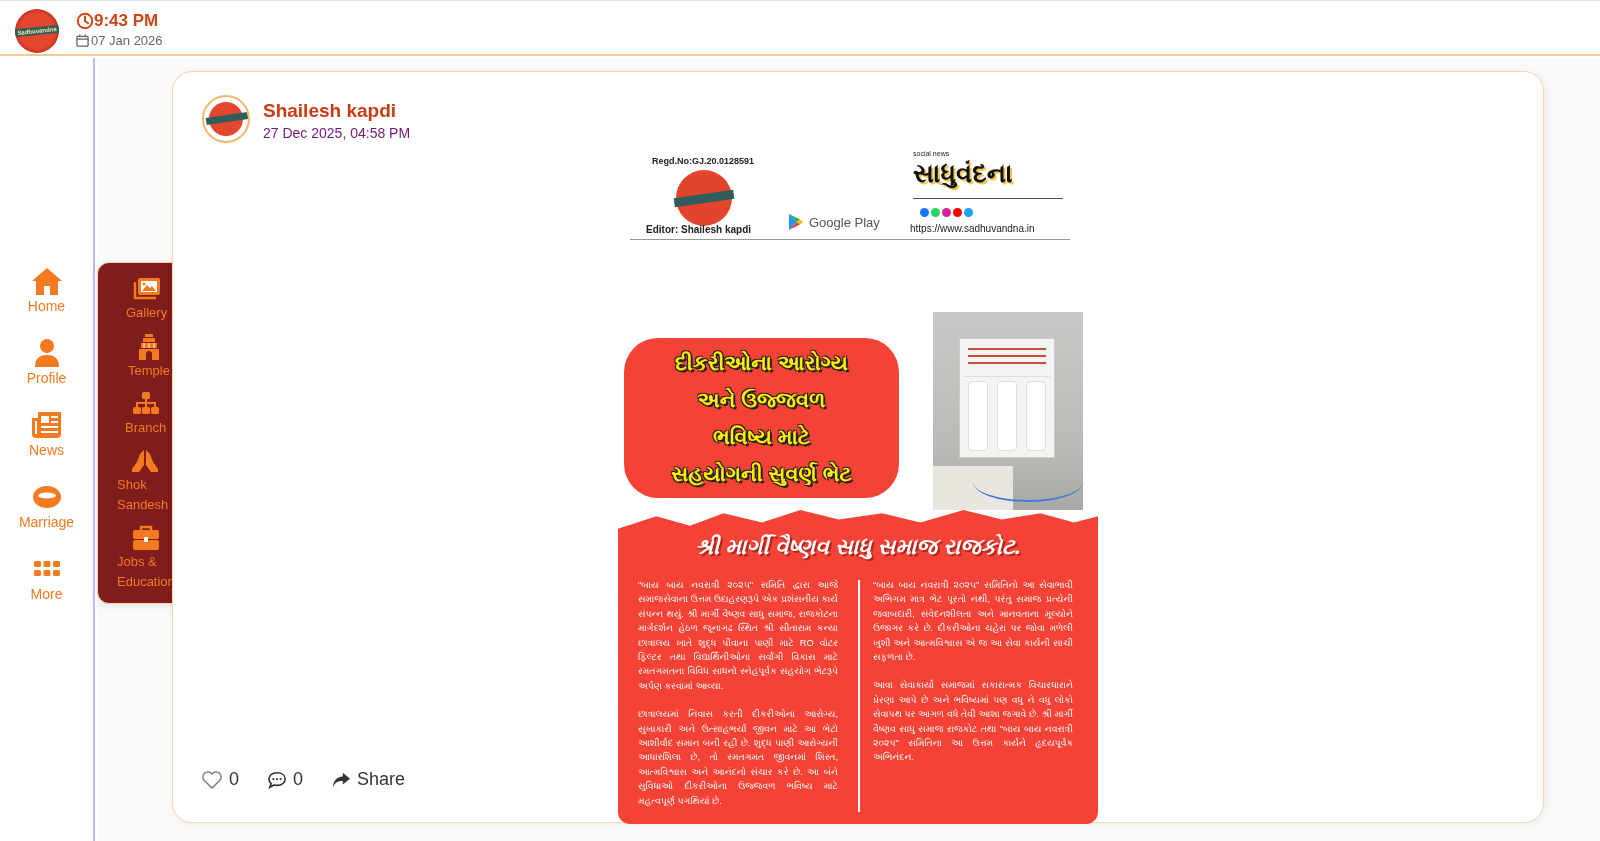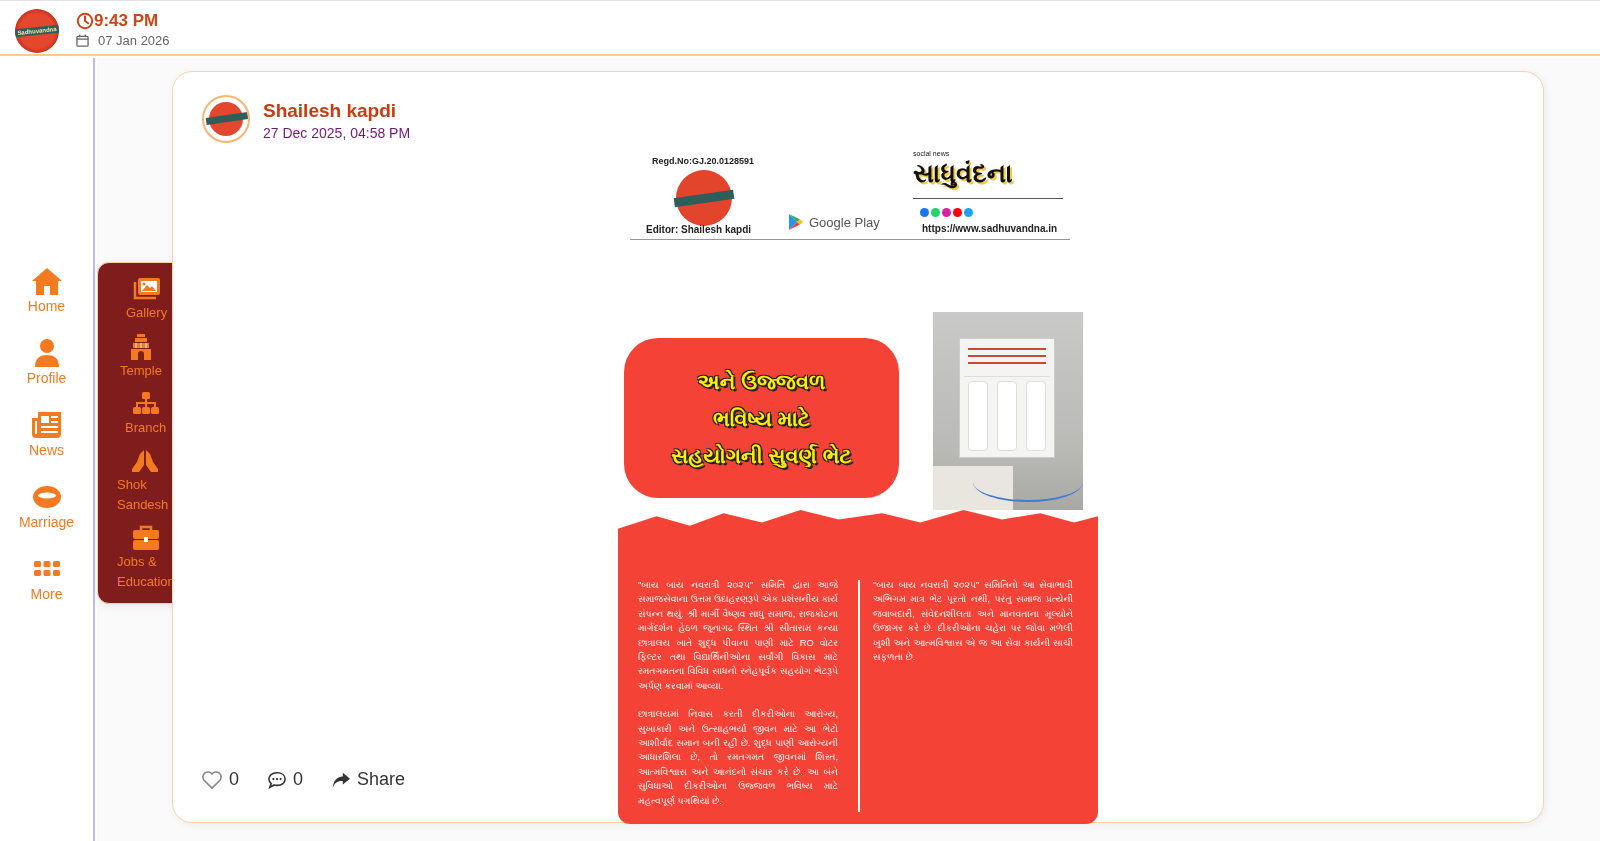--- a/index.html
+++ b/index.html
@@ -8,21 +8,21 @@
   .topbar { position: absolute; left: 0; top: 0; width: 1600px; height: 56px;
     border-top: 1px solid #e2e2e2; border-bottom: 2px solid #f9c994; background: #fff; }
   .logo { position: absolute; left: 15px; top: 8px; width: 44px; height: 44px; border-radius: 50%;
     background: radial-gradient(circle at 50% 50%, #e5462e 0 55%, #c8331f 70%, #e9e2d6 72%);
     overflow: hidden; }
   .logo .band { position: absolute; left: -2px; top: 18px; width: 48px; height: 8px;
     background: #2e5d5a; transform: rotate(-6deg); }
   .logo .band span { display:block; font-size: 6px; color: #f7e7a0; font-weight: bold; text-align:center; line-height: 8px;}
   .time-row { position: absolute; left: 76px; top: 10px; display: flex; align-items: center; gap: 0;
     color: #cf4515; font-weight: bold; font-size: 17px; }
-  .date-row { position: absolute; left: 76px; top: 32px; display: flex; align-items: center; gap: 9px;
+  .date-row { position: absolute; left: 76px; top: 32px; display: flex; align-items: center; gap: 2px;
     color: #666; font-size: 13px; }
 
   .left-rail { position: absolute; left: 0; top: 58px; width: 95px; height: 783px;
     border-right: 2px solid #c4b5fd; background: #fff; }
   .nav-item { position: absolute; left: 0; width: 93px; text-align: center; color: #f47a20;
     font-size: 14px; cursor: pointer; }
   .nav-item .ico { display: block; margin: 0 auto 2px; width: 32px; height: 30px; }
   .submenu { position: absolute; left: 97px; top: 262px; width: 97px; height: 342px; background: #7f1d1d;
     border: 1px solid #f9d4a8; border-radius: 12px; box-shadow: 0 2px 8px rgba(0,0,0,0.08); }
   .sub-item { position: absolute; color: #f47a20; font-size: 13px; line-height: 20px; cursor: pointer; }
@@ -44,21 +44,21 @@
   .mini-logo { position: absolute; left: 46px; top: 18px; width: 56px; height: 56px; border-radius: 50%; background: #e2452c; }
   .mini-logo .band { position: absolute; left: -2px; top: 24px; width: 60px; height: 9px; background: #2e5d5a; transform: rotate(-8deg);}
   .editor { position: absolute; left: 16px; top: 72px; font-size: 10px; font-weight: bold; color: #222; }
   .gplay { position: absolute; left: 158px; top: 61px; display: flex; align-items: center; gap: 5px; font-size: 13px; color: #555; }
   .brand-top { position: absolute; left: 283px; top: -2px; font-size: 7px; color: #222; }
   .brand { position: absolute; left: 283px; top: 6px; font-size: 26px; font-weight: bold; color: #111;
     text-shadow: 2px 2px 0 #f5c842; }
   .brand-line { position: absolute; left: 283px; top: 46px; width: 150px; border-top: 1px solid #555; }
   .socials { position: absolute; left: 290px; top: 56px; display: flex; gap: 2px; }
   .socials i { display: block; width: 9px; height: 9px; border-radius: 50%; }
-  .url { position: absolute; left: 292px; top: 71px; font-size: 10px; font-weight: bold; color: #222; }
+  .url { position: absolute; left: 280px; top: 71px; font-size: 10px; font-weight: normal; color: #222; }
 
   .headline-box { position: absolute; left: 6px; top: 186px; width: 275px; height: 160px; background: #f44336;
     border-radius: 34px; display: flex; flex-direction: column; justify-content: center; align-items: center; }
   .headline-box div { color: #ffee00; font-weight: bold; font-size: 21px; line-height: 37px;
     text-shadow: 2px 2px 0 #222, -1px -1px 0 #222, 1px -1px 0 #222, -1px 1px 0 #222; }
   .photo { position: absolute; left: 315px; top: 160px; width: 150px; height: 198px;
     background: linear-gradient(180deg, #c9c9c7 0%, #b9b9b6 70%, #a8a8a5 100%); overflow: hidden; }
   .photo .unit { position: absolute; left: 26px; top: 26px; width: 96px; height: 120px; background: #f4f4f2; border: 1px solid #ccc; }
   .photo .label { position: absolute; left: 4px; top: 4px; right: 4px; height: 34px; border-bottom: 1px solid #ddd; }
   .photo .label i { display:block; height: 2px; margin: 5px 4px; background: #c84b3a; }
@@ -158,21 +158,21 @@
   <div class="sub-item" style="left:28px;top:12px;text-align:center">
     <svg class="ico" style="margin:0 auto" viewBox="0 0 30 28">
       <rect x="6" y="3" width="22" height="17" rx="2" fill="#f47a20"></rect>
       <rect x="9" y="6" width="16" height="11" fill="#fff"></rect>
       <path d="M10 16 L15 10 L18 13 L20 11 L24 16 Z" fill="#f47a20"></path>
       <circle cx="12" cy="9" r="1.5" fill="#f47a20"></circle>
       <path d="M3 7 V23 H24" fill="none" stroke="#f47a20" stroke-width="2.5"></path>
     </svg>
     <span>Gallery</span>
   </div>
-  <div class="sub-item" style="left:22px;top:70px;">
+  <div class="sub-item" style="left:30px;top:70px;">
     <svg class="ico" style="margin:0 auto" viewBox="0 0 30 28">
       <rect x="11" y="1" width="8" height="3" fill="#f47a20"></rect>
       <rect x="9" y="5" width="12" height="4" fill="#f47a20"></rect>
       <rect x="7" y="10" width="16" height="5" fill="#f47a20"></rect>
       <path d="M5 16 H25 V27 H18 V21 A3 3 0 0 0 12 21 V27 H5 Z" fill="#f47a20"></path>
       <line x1="10" y1="10" x2="10" y2="15" stroke="#fff" stroke-width="1"></line>
       <line x1="15" y1="10" x2="15" y2="15" stroke="#fff" stroke-width="1"></line>
       <line x1="20" y1="10" x2="20" y2="15" stroke="#fff" stroke-width="1"></line>
     </svg>
     <span>Temple</span>
@@ -238,20 +238,21 @@
         <i style="background:#1877f2"></i>
         <i style="background:#25d366"></i>
         <i style="background:#d6249f"></i>
         <i style="background:#ff0000"></i>
         <i style="background:#1da1f2"></i>
       </div>
       <div class="url">https://www.sadhuvandna.in</div>
     </div>
 
     <div class="headline-box">
+      <div>દીકરીઓના આરોગ્ય</div>
       <div>અને ઉજ્જવળ</div>
       <div>ભવિષ્ય માટે</div>
       <div>સહયોગની સુવર્ણ ભેટ</div>
     </div>
 
     <div class="photo">
       <div class="tile"></div>
       <div class="unit">
         <div class="label">
             <i></i>
@@ -259,27 +260,29 @@
             <i></i>
           </div>
         <div class="filter" style="left:8px"></div>
         <div class="filter" style="left:37px"></div>
         <div class="filter" style="left:66px"></div>
       </div>
       <div class="pipe"></div>
     </div>
 
     <div class="red-section">
+      <div class="samaj">શ્રી માર્ગી વૈષ્ણવ સાધુ સમાજ રાજકોટ.</div>
       <div class="col left">
         <p>"બાય બાય નવરાત્રી ૨૦૨૫" સમિતિ દ્વારા આજે સમાજસેવાના ઉત્તમ ઉદાહરણરૂપે એક પ્રશંસનીય કાર્ય સંપન્ન થયું. શ્રી માર્ગી વૈષ્ણવ સાધુ સમાજ, રાજકોટના માર્ગદર્શન હેઠળ જૂનાગઢ સ્થિત શ્રી સીતારામ કન્યા છાત્રાલય ખાતે શુદ્ધ પીવાના પાણી માટે RO વોટર ફિલ્ટર તથા વિદ્યાર્થિનીઓના સર્વાંગી વિકાસ માટે રમતગમતના વિવિધ સાધનો સ્નેહપૂર્વક સહયોગ ભેટરૂપે અર્પણ કરવામાં આવ્યા.</p>
         <p>છાત્રાલયમાં નિવાસ કરતી દીકરીઓના આરોગ્ય, સુખાકારી અને ઉત્સાહભર્યા જીવન માટે આ ભેટો આશીર્વાદ સમાન બની રહી છે. શુદ્ધ પાણી આરોગ્યની આધારશિલા છે, તો રમતગમત જીવનમાં શિસ્ત, આત્મવિશ્વાસ અને આનંદનો સંચાર કરે છે. આ બંને સુવિધાઓ દીકરીઓના ઉજ્જવળ ભવિષ્ય માટે મહત્વપૂર્ણ પગથિયાં છે.</p>
       </div>
       <div class="divider"></div>
       <div class="col right">
         <p>"બાય બાય નવરાત્રી ૨૦૨૫" સમિતિનો આ સેવાભાવી અભિગમ માત્ર ભેટ પૂરતો નથી, પરંતુ સમાજ પ્રત્યેની જવાબદારી, સંવેદનશીલતા અને માનવતાના મૂલ્યોને ઉજાગર કરે છે. દીકરીઓના ચહેરા પર જોવા મળેલી ખુશી અને આત્મવિશ્વાસ એ જ આ સેવા કાર્યની સાચી સફળતા છે.</p>
+        <p>આવા સેવાકાર્યો સમાજમાં સકારાત્મક વિચારધારાને પ્રેરણા આપે છે અને ભવિષ્યમાં પણ વધુ ને વધુ લોકો સેવાપથ પર આગળ વધે તેવી આશા જગાવે છે. શ્રી માર્ગી વૈષ્ણવ સાધુ સમાજ રાજકોટ તથા "બાય બાય નવરાત્રી ૨૦૨૫" સમિતિના આ ઉત્તમ કાર્યને હૃદયપૂર્વક અભિનંદન.</p>
       </div>
     </div>
   </div>
 
   <div class="actions">
     <div class="act">
       <svg width="22" height="20" viewBox="0 0 24 22">
         <path d="M12 20 L3 11 A5 5 0 0 1 12 4.5 A5 5 0 0 1 21 11 Z" fill="none" stroke="#888" stroke-width="1.8" stroke-linejoin="round"></path>
       </svg>
       <span>0</span>

